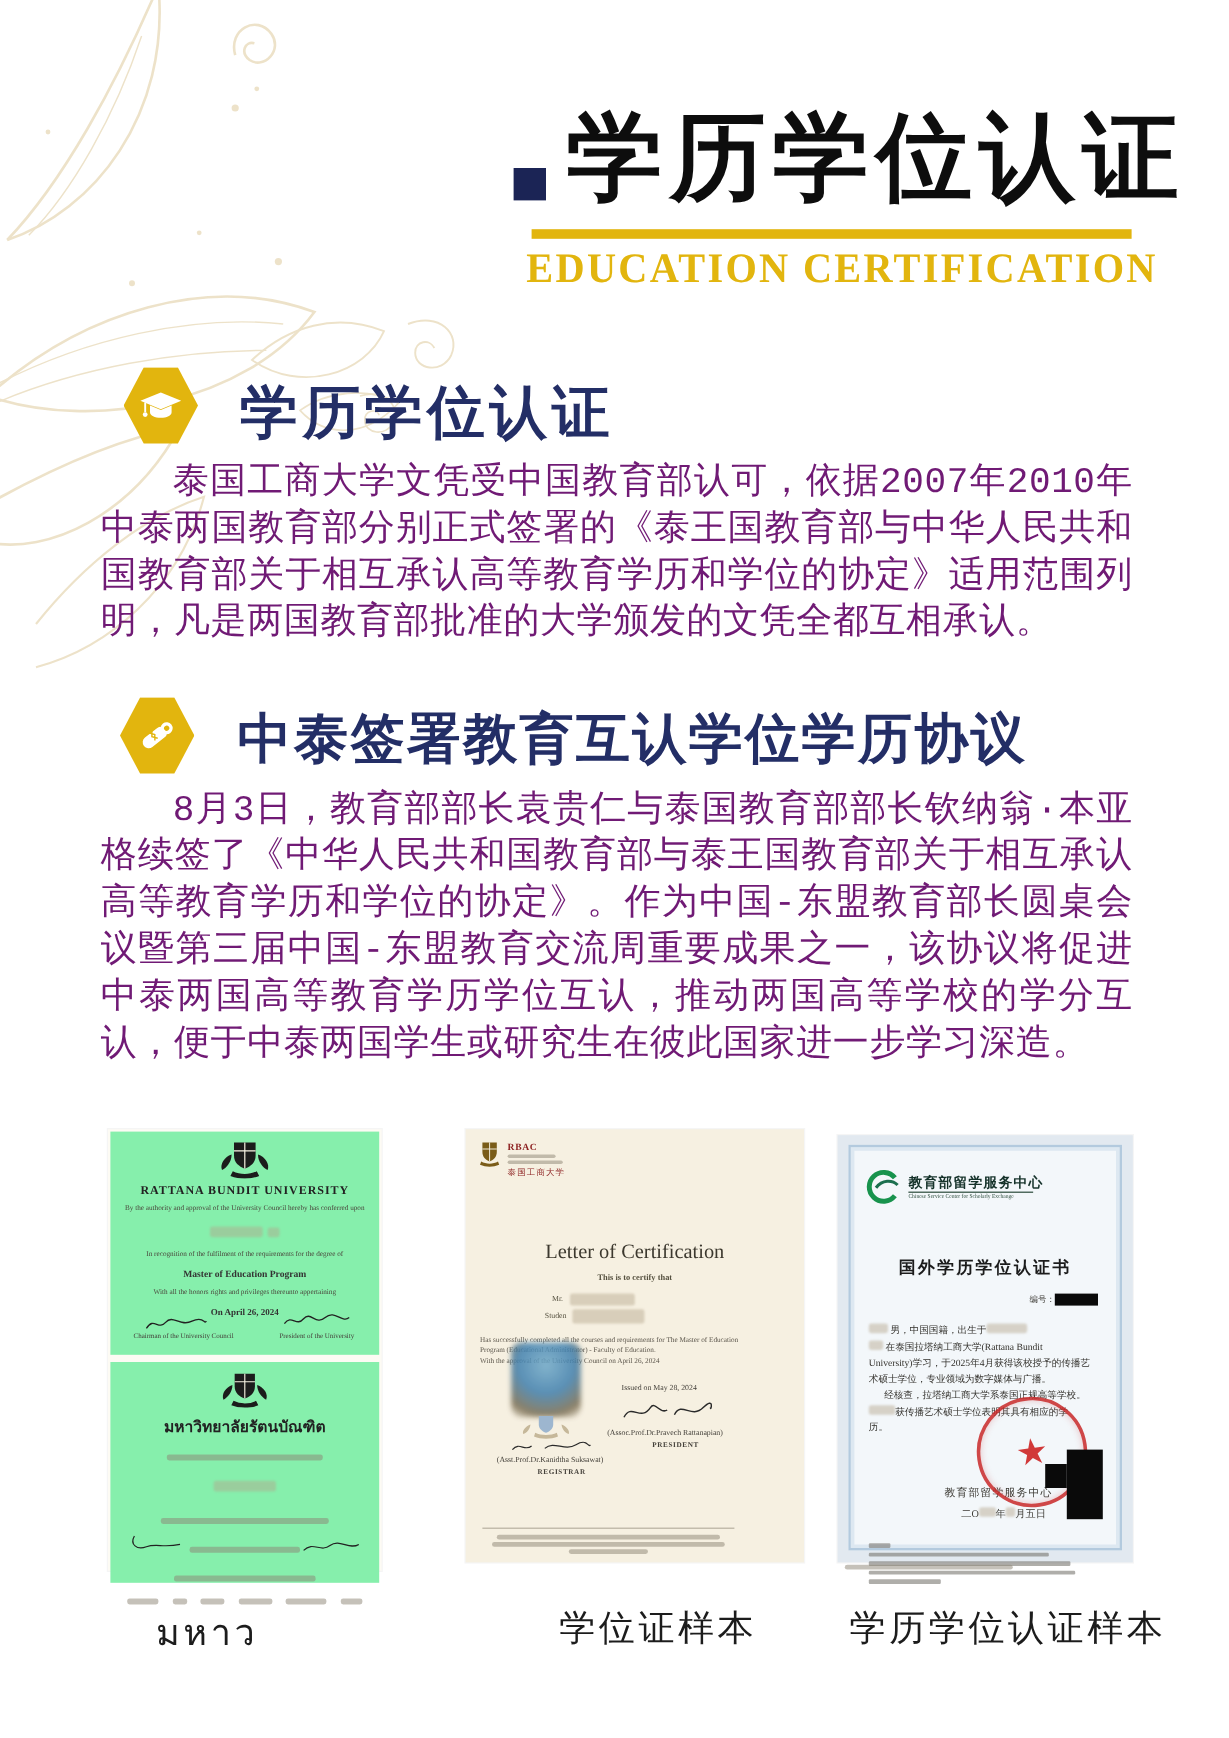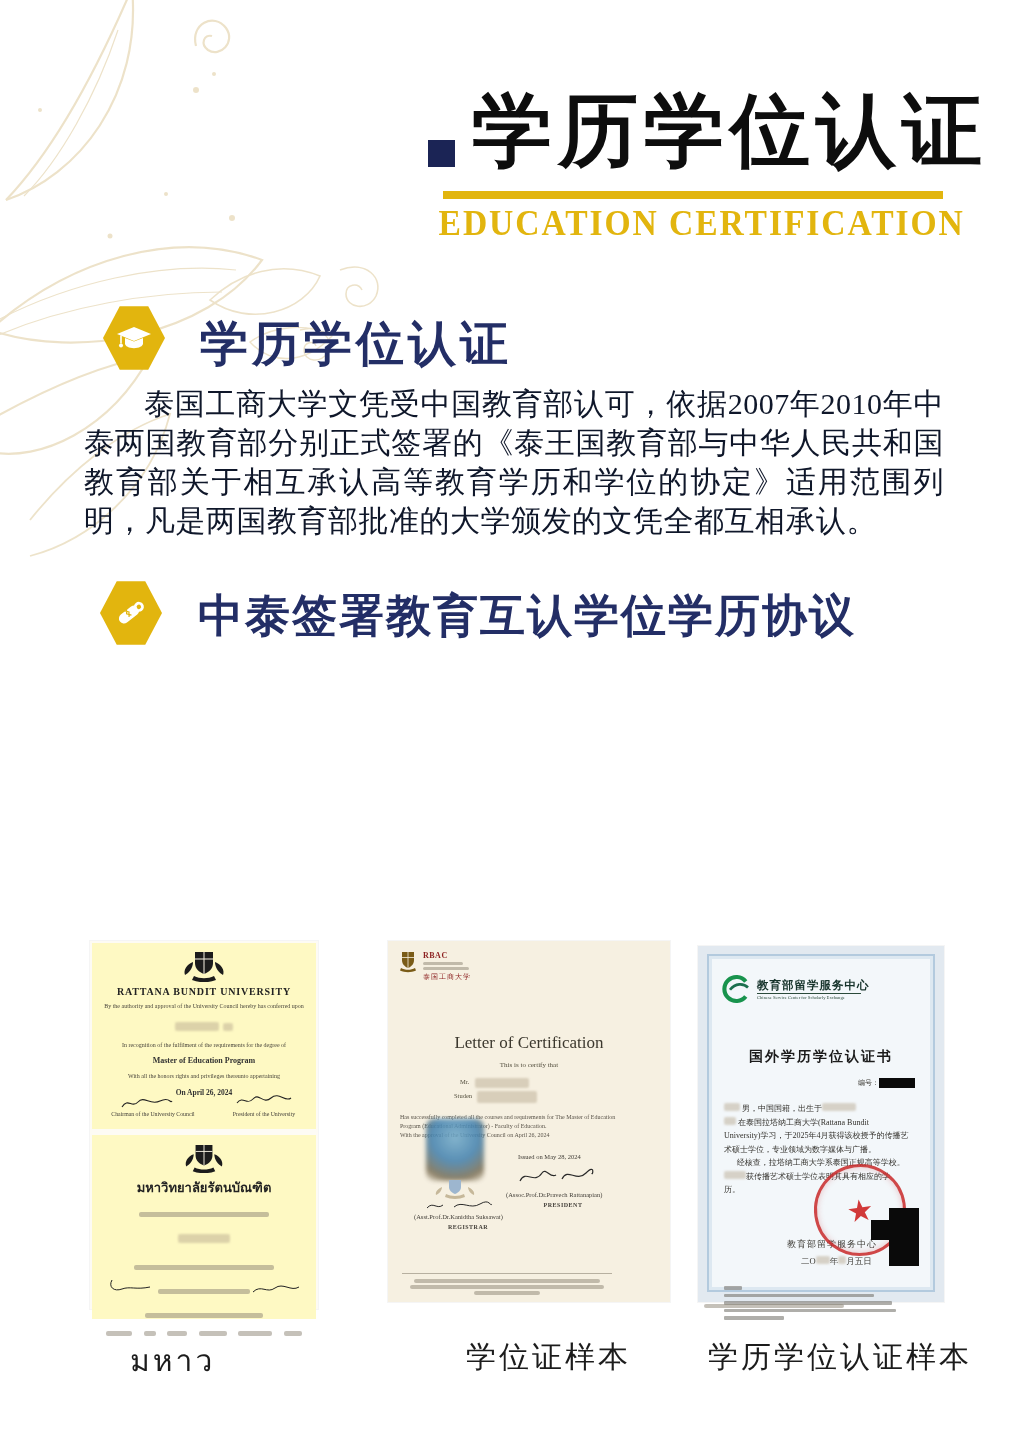--- a/index.html
+++ b/index.html
@@ -23,33 +23,33 @@
        clip-path:polygon(27% 2%,73% 2%,100% 50%,73% 98%,27% 98%,0 50%);
        display:flex;align-items:center;justify-content:center;}
   .sec-head{font-weight:bold;color:#232e66;white-space:nowrap;}
   .sec1-hex{left:103px;top:305px;}
   .sec1-head{left:200px;top:312px;font-size:48px;letter-spacing:4px;}
   .sec2-hex{left:100px;top:580px;}
   .sec2-head{left:198px;top:586px;font-size:45px;letter-spacing:2px;}
 
   
   .para{left:84px;width:860px;font-size:30px;line-height:39px;text-align:justify;
-        text-indent:2em;color:#0f172a;letter-spacing:.5px;}
+        text-indent:2em;color:#701a75;letter-spacing:.5px;font-family:Liberation Mono, monospace;}
   .para1{top:384px;}
   .para2{top:657px;}
 
   
   .cert{box-shadow:0 0 0 1px rgba(0,0,0,.04);}
   .blur{background:#b4a58b;opacity:.45;filter:blur(1px);border-radius:2px;display:inline-block;}
   .gline{background:#8d8575;opacity:.5;filter:blur(.4px);border-radius:2px;}
   .center{text-align:center;}
 
   
   #cert1{left:90px;top:941px;width:228px;height:368px;background:#fdfbf4;}
-  #cert1 .half{position:absolute;left:2px;width:224px;background:#fef9c3;}
+  #cert1 .half{position:absolute;left:2px;width:224px;background:#86efac;}
   .c1-univ{font-weight:bold;font-size:10px;letter-spacing:.8px;color:#222;}
   .c1-small{font-size:6px;color:#4a463c;}
   .c1-degree{font-size:8px;font-weight:bold;color:#333;}
   .c1-date{font-size:7.5px;font-weight:bold;color:#333;}
   .c1-sig{font-size:5.8px;color:#44403a;}
   .thai-title{font-size:13px;font-weight:bold;color:#222;}
 
   
   #cert2{left:388px;top:941px;width:282px;height:361px;background:#f6f0e1;}
   .c2-title{font-size:17px;color:#3c3await;color:#3c382e;}
@@ -129,20 +129,21 @@
   <svg width="40" height="40" viewBox="0 0 40 40">
     <g transform="rotate(-38 20 20)">
       <rect x="6" y="15" width="23" height="10" rx="5" fill="#fff"></rect>
       <circle cx="30" cy="20" r="5" fill="#fff"></circle>
       <circle cx="30" cy="20" r="2.2" fill="#e2b50e"></circle>
       <path d="M16 14 l3 4 l-3 4 M19 14 l-3 4 l3 4" stroke="#e2b50e" stroke-width="1.2" fill="none"></path>
     </g>
   </svg>
 </div>
 <div class="abs sec-head sec2-head">中泰签署教育互认学位学历协议</div>
+<div class="abs para para2">8月3日，教育部部长袁贵仁与泰国教育部部长钦纳翁·本亚格续签了《中华人民共和国教育部与泰王国教育部关于相互承认高等教育学历和学位的协定》。作为中国-东盟教育部长圆桌会议暨第三届中国-东盟教育交流周重要成果之一，该协议将促进中泰两国高等教育学历学位互认，推动两国高等学校的学分互认，便于中泰两国学生或研究生在彼此国家进一步学习深造。</div>
 
 <div id="cert1" class="abs cert">
 
   <div class="half center" style="top:2px;height:186px;">
     <svg width="54" height="32" viewBox="0 0 54 32" style="margin-top:7px;">
       <path d="M27 2 h9 v11 c0 6 -4 9 -9 11 c-5 -2 -9 -5 -9 -11 V2 Z" fill="#1c1c1c"></path>
       <path d="M27 2 v22 M18 9 h18" stroke="#f8f3e4" stroke-width="1"></path>
       <path d="M16 12 c-6 2 -10 8 -8 13 c4 -2 8 -7 8 -13 Z" fill="#1c1c1c"></path>
       <path d="M38 12 c6 2 10 8 8 13 c-4 -2 -8 -7 -8 -13 Z" fill="#1c1c1c"></path>
       <path d="M17 26 c6 3 14 3 20 0 l2 4 c-8 3 -16 3 -24 0 Z" fill="#1c1c1c"></path>
@@ -203,21 +204,21 @@
       <path d="M3 17 c4 2.4 10 2.4 14 0 l1 2.6 c-5 2.2 -11 2.2 -16 0 Z" fill="#7a5c18"></path>
     </svg>
     <div>
       <div style="font-size:8px;font-weight:bold;color:#8c1f1f;letter-spacing:.5px;">RBAC</div>
       <div class="gline" style="width:40px;height:3px;margin:2px 0;"></div>
       <div class="gline" style="width:46px;height:3px;margin:2px 0;"></div>
       <div style="font-size:7px;color:#8c1f1f;letter-spacing:1px;">泰国工商大学</div>
     </div>
   </div>
   <div class="abs center c2-title" style="left:0;right:0;top:92px;">Letter of Certification</div>
-  <div class="abs center" style="left:0;right:0;top:120px;font-size:7px;color:#55503f;">This is to certify that</div>
+  <div class="abs center" style="left:0;right:0;top:120px;font-size:7px;color:#55503f;font-weight:bold;">This is to certify that</div>
   <div class="abs" style="left:72px;top:137px;font-size:6.5px;color:#55503f;">
     <span>Mr.</span>
     <span class="blur" style="width:54px;height:10px;vertical-align:middle;margin-left:4px;"></span>
   </div>
   <div class="abs" style="left:66px;top:150px;font-size:6.5px;color:#55503f;">
     <span>Studen</span>
     <span class="blur" style="width:60px;height:12px;vertical-align:middle;margin-left:3px;"></span>
   </div>
   <div class="abs c2-body" style="left:12px;top:172px;width:218px;">
     <div>Has successfully completed all the courses and requirements for The Master of Education</div>

